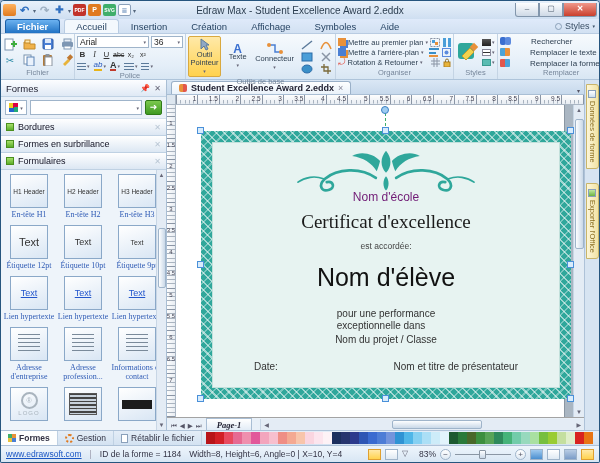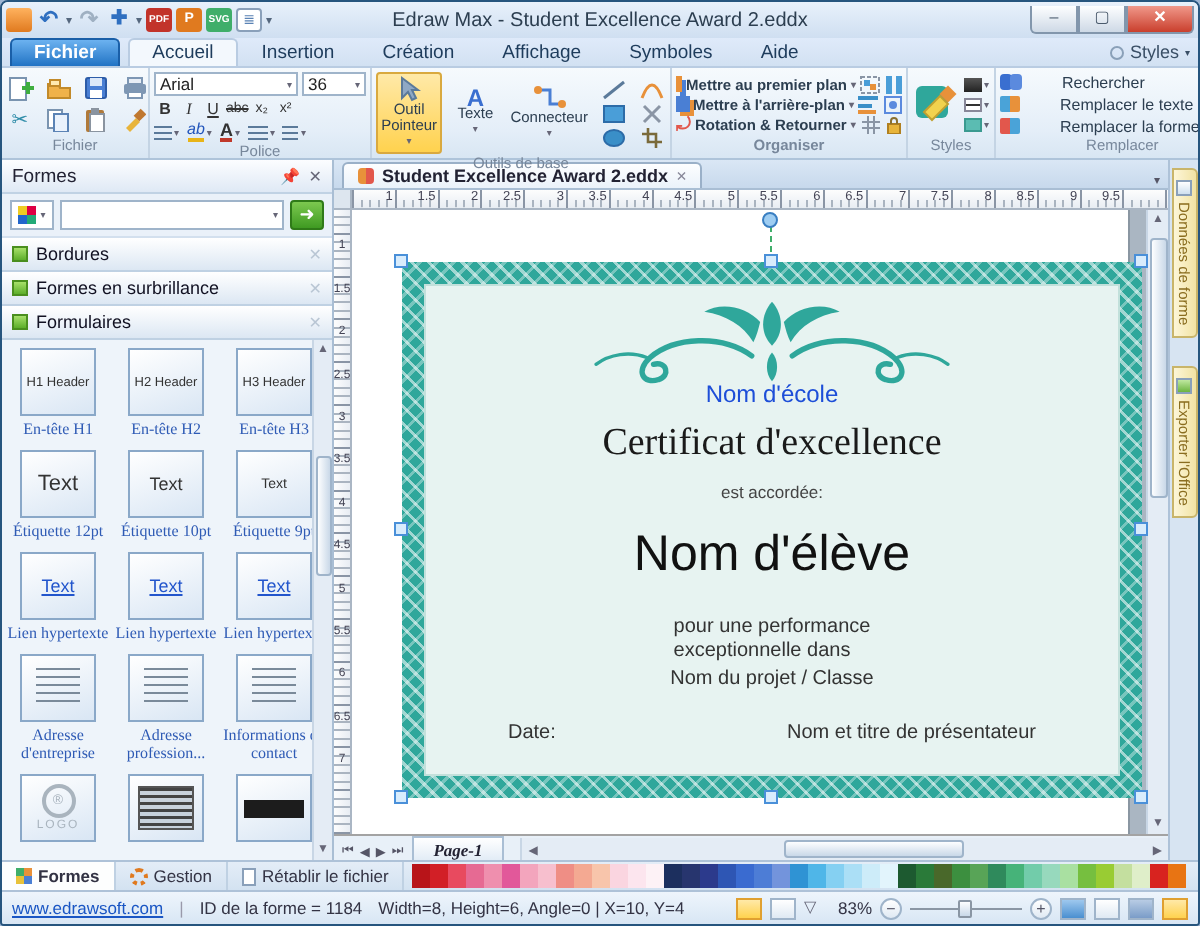--- a/index.html
+++ b/index.html
@@ -34,21 +34,21 @@
   .gear-sm{width:7px;height:7px;border:1.5px solid #8aa0b8;border-radius:50%;display:inline-block;}
 
   
   .ribbon{height:46px;flex:0 0 46px;background:linear-gradient(#f6fafd,#e4eef8 70%,#d8e6f3);border-bottom:1px solid #aec4da;display:flex;}
   .rgroup{display:flex;flex-direction:column;border-right:1px solid #c4d4e4;position:relative;padding:2px 2px 0 2px;}
   .rgroup .rbody{flex:1;display:flex;align-items:center;}
   .rgroup .rlabel{height:11px;font-size:7.5px;color:#77879b;text-align:center;line-height:10px;position:relative;}
   .g-fichier{width:74px;}
   .g-police{width:116px;}
   .g-outils{width:150px;}
-  .g-organiser{width:118px;font-weight:bold;}
+  .g-organiser{width:118px;}
   .g-styles{width:50px;}
   .g-remplacer{flex:1;}
   .icongrid2{display:grid;grid-template-columns:1fr 1fr 1fr 1fr;grid-gap:3px 5px;margin:0 auto;}
   .ric{width:14px;height:13px;display:flex;align-items:center;justify-content:center;font-size:10px;}
 
   .police-col{display:flex;flex-direction:column;gap:1px;width:100%;}
   .combo{display:flex;align-items:center;border:1px solid #9fb4ca;background:#fff;height:12px;font-size:8.5px;padding:0 2px;color:#222;}
   .combo .car{margin-left:auto;font-size:5px;color:#667;}
   .fontrow{display:flex;gap:2px;}
   .fbtns{display:flex;gap:1px;align-items:center;}
@@ -156,21 +156,21 @@
   .pagearea{flex:1;position:relative;background:#fff;min-width:0;}
   .graymargin{position:absolute;right:0;top:0;bottom:0;width:9px;background:#aab6c2;border-left:1px solid #8a96a2;}
   .vscroll{width:11px;flex:0 0 11px;background:#e4ecf5;border-left:1px solid #c8d6e5;display:flex;flex-direction:column;align-items:center;}
   .vscroll .arr{font-size:6px;color:#667;height:10px;line-height:10px;}
   .vscroll .thumb{width:9px;height:130px;background:linear-gradient(90deg,#fdfeff,#c9d8e8);border:1px solid #9fb4ca;border-radius:2px;margin-top:4px;}
 
   
   .cert{position:absolute;left:25px;top:26px;width:370px;height:268px;background:#2fa79b;
     background-image:repeating-linear-gradient(45deg,rgba(255,255,255,.55) 0 1.5px,transparent 1.5px 6px),repeating-linear-gradient(-45deg,rgba(255,255,255,.35) 0 1.5px,transparent 1.5px 6px);}
   .cert-inner{position:absolute;inset:11px;background:#e7f3f1;box-shadow:inset 0 0 0 1px #c2e0db;display:flex;flex-direction:column;align-items:center;}
-  .school{margin-top:48px;font-size:12px;color:#1d4ed8;}
+  .school{margin-top:48px;font-size:12px;color:#701a75;}
   .cert-title{margin-top:7px;font-family:"Liberation Serif",serif;font-size:19px;color:#1a1a1a;}
   .awarded{margin-top:8px;font-size:8.5px;color:#444;}
   .student{margin-top:12px;font-size:25px;color:#111;}
   .reason{margin-top:16px;font-size:10px;color:#333;line-height:12px;}
   .project{margin-top:2px;font-size:10px;color:#333;}
   .cert-bottom{margin-top:auto;margin-bottom:16px;width:100%;display:flex;padding:0 42px;font-size:10px;color:#333;justify-content:space-between;}
   .ornament{position:absolute;top:8px;left:50%;transform:translateX(-50%);}
 
   .handle{position:absolute;width:7px;height:7px;background:#d8ecfc;border:1px solid #4a90d9;z-index:3;}
   .rot-line{position:absolute;left:209px;top:8px;height:18px;width:0;border-left:1px dashed #3fae6a;z-index:3;}

